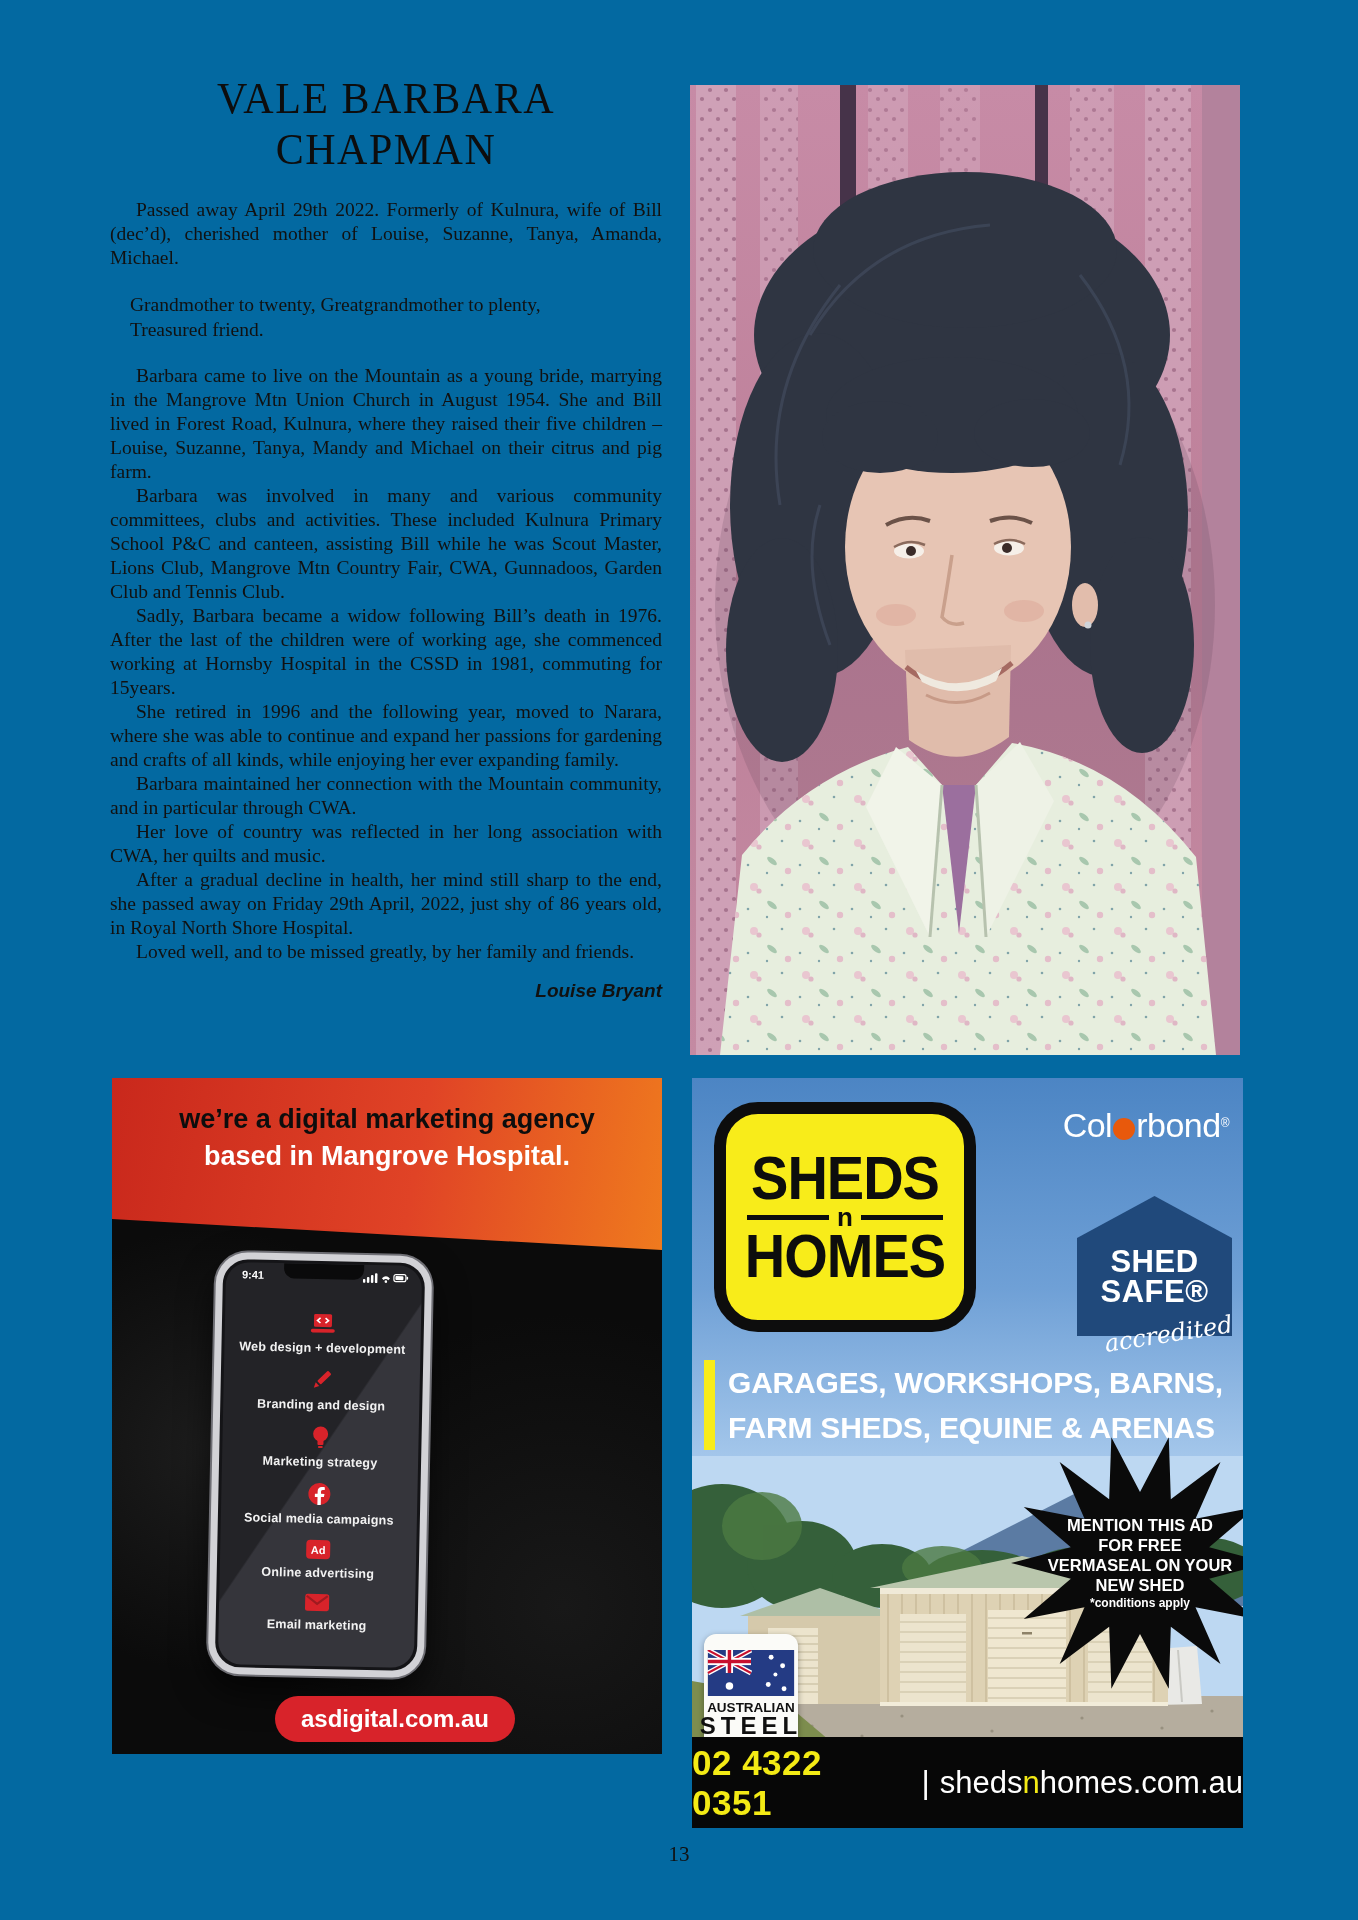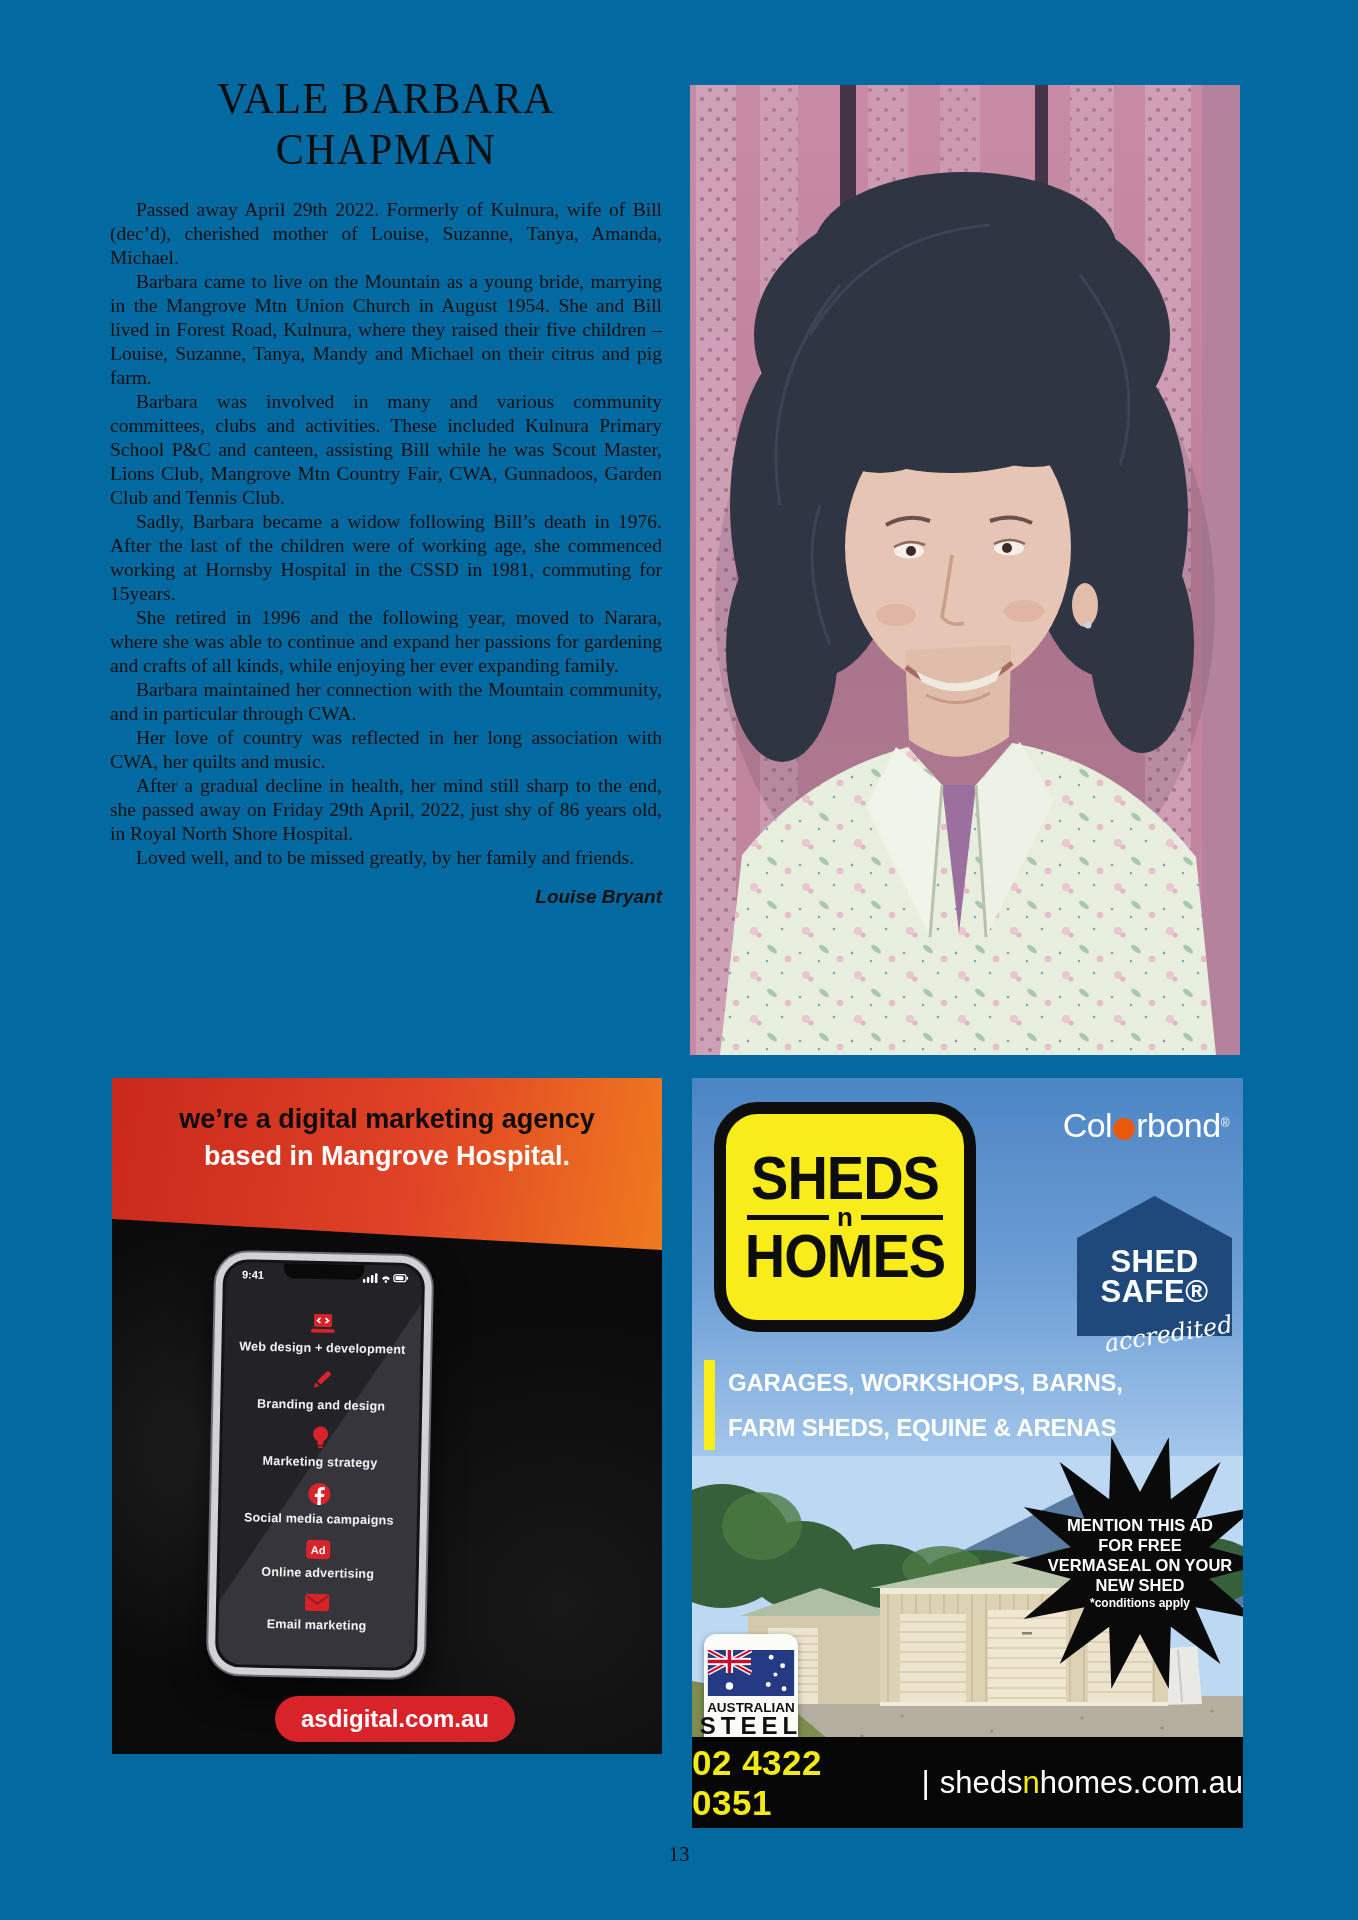--- a/index.html
+++ b/index.html
@@ -75,21 +75,21 @@
   .cb-reg{font-size:12px;vertical-align:top;margin-top:-6px;}
   .shedsafe{position:absolute;right:26px;top:118px;width:140px;height:158px;}
   .ss-house{width:155px;height:140px;background:#20497b;
         clip-path:polygon(50% 0,100% 30%,100% 100%,0 100%,0 30%);
         display:flex;flex-direction:column;align-items:center;justify-content:center;padding-top:22px;box-sizing:border-box;}
   .ss-house div{color:#fff;font-weight:bold;font-size:31px;line-height:30px;letter-spacing:.5px;}
   .ss-accredited{position:absolute;right:-16px;bottom:6px;color:#fff;font-style:italic;
         font-size:24px;transform:rotate(-9deg);font-family:"DejaVu Serif",serif;}
   .snh-tagline{position:absolute;left:12px;top:282px;display:flex;}
   .snh-tagline .bar{width:11px;background:#f8ec1a;margin-right:13px;}
-  .snh-tagline .txt div{color:#fff;font-weight:bold;font-size:24px;line-height:45px;letter-spacing:-.2px;}
+  .snh-tagline .txt div{color:#fff;font-weight:bold;font-size:30px;line-height:45px;letter-spacing:-.2px;}
   .shed-photo{position:absolute;left:0;top:378px;width:551px;height:295px;}
   .shed-photo svg{display:block;width:100%;height:100%;}
   .starburst{position:absolute;right:-26px;top:356px;width:258px;height:258px;}
   .starburst svg{position:absolute;inset:0;}
   .star-text{position:absolute;inset:0;display:flex;flex-direction:column;align-items:center;
         justify-content:center;text-align:center;z-index:2;}
   .star-text div{color:#fff;font-weight:bold;font-size:16.5px;line-height:20px;}
   .star-text .fine{font-size:12px;font-weight:bold;line-height:16px;}
   .steel{position:absolute;left:12px;top:556px;width:94px;height:118px;background:#fbfbf8;
         border-radius:12px;display:flex;flex-direction:column;align-items:center;
@@ -106,20 +106,24 @@
   .pageno{position:absolute;left:0;top:1842px;width:1358px;text-align:center;font-size:21px;color:#111;}
 </style>
 </head>
 <body>
 
 <div class="page">
 
   <div class="article">
     <h1 class="article-title">VALE BARBARA CHAPMAN</h1>
     <p>Passed away April 29th 2022. Formerly of Kulnura, wife of Bill (dec’d), cherished mother of Louise, Suzanne, Tanya, Amanda, Michael.</p>
+    <div class="tribute">
+      <div>Grandmother to twenty, Greatgrandmother to plenty,</div>
+      <div>Treasured friend.</div>
+    </div>
     <p>Barbara came to live on the Mountain as a young bride, marrying in the Mangrove Mtn Union Church in August 1954. She and Bill lived in Forest Road, Kulnura, where they raised their five children – Louise, Suzanne, Tanya, Mandy and Michael on their citrus and pig farm.</p>
     <p>Barbara was involved in many and various community committees, clubs and activities. These included Kulnura Primary School P&amp;C and canteen, assisting Bill while he was Scout Master, Lions Club, Mangrove Mtn Country Fair, CWA, Gunnadoos, Garden Club and Tennis Club.</p>
     <p>Sadly, Barbara became a widow following Bill’s death in 1976. After the last of the children were of working age, she commenced working at Hornsby Hospital in the CSSD in 1981, commuting for 15years.</p>
     <p>She retired in 1996 and the following year, moved to Narara, where she was able to continue and expand her passions for gardening and crafts of all kinds, while enjoying her ever expanding family.</p>
     <p>Barbara maintained her connection with the Mountain community, and in particular through CWA.</p>
     <p>Her love of country was reflected in her long association with CWA, her quilts and music.</p>
     <p>After a gradual decline in health, her mind still sharp to the end, she passed away on Friday 29th April, 2022, just shy of 86 years old, in Royal North Shore Hospital.</p>
     <p>Loved well, and to be missed greatly, by her family and friends.</p>
     <div class="byline">Louise Bryant</div>
   </div>

